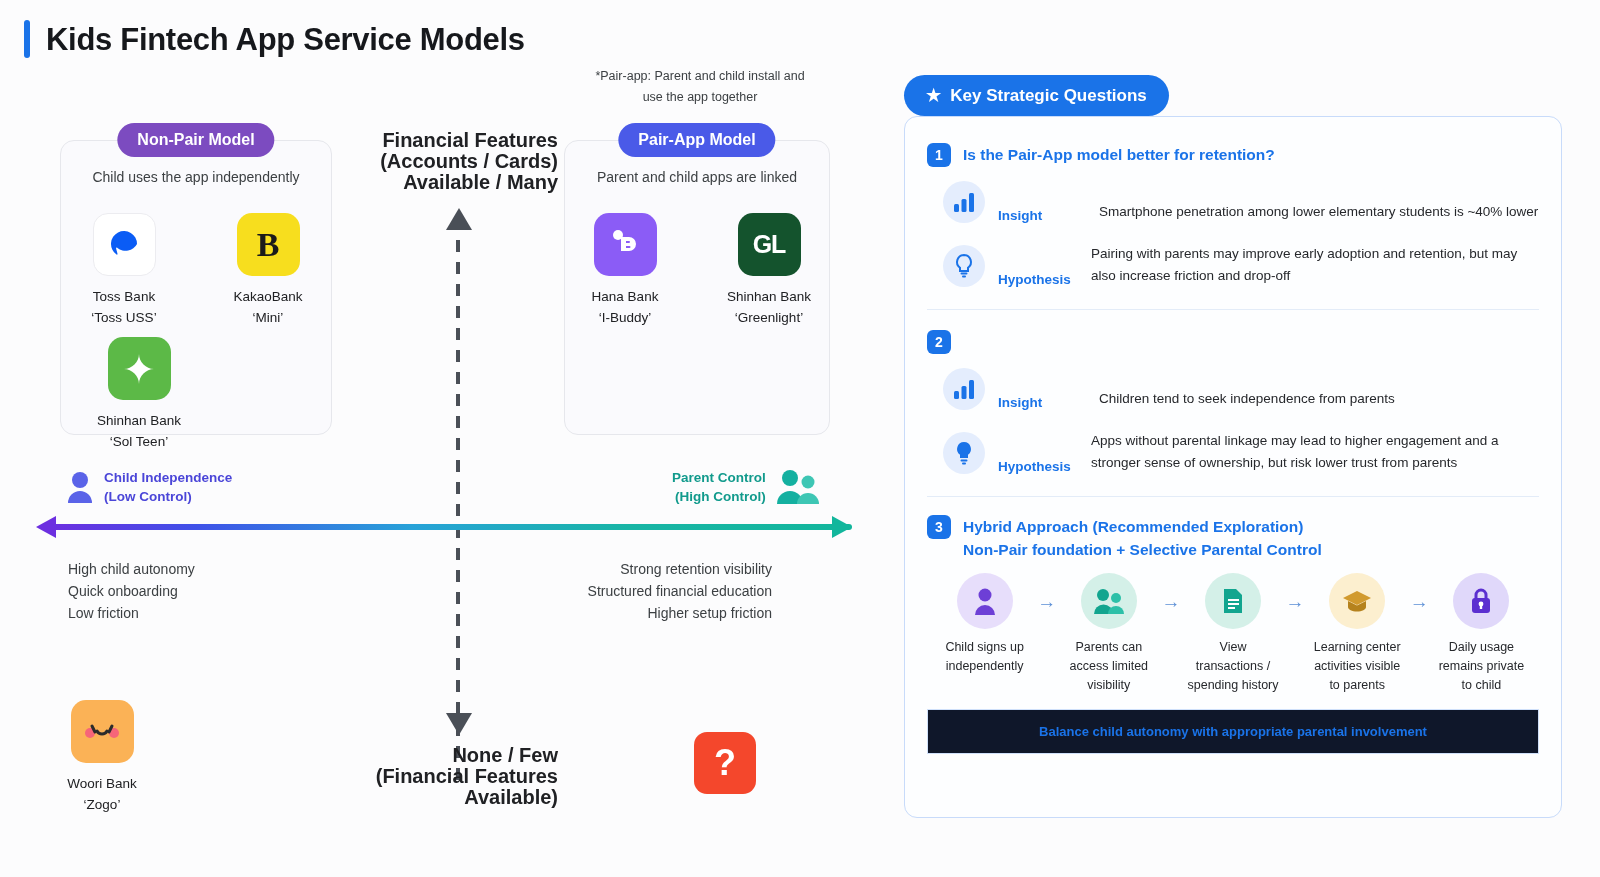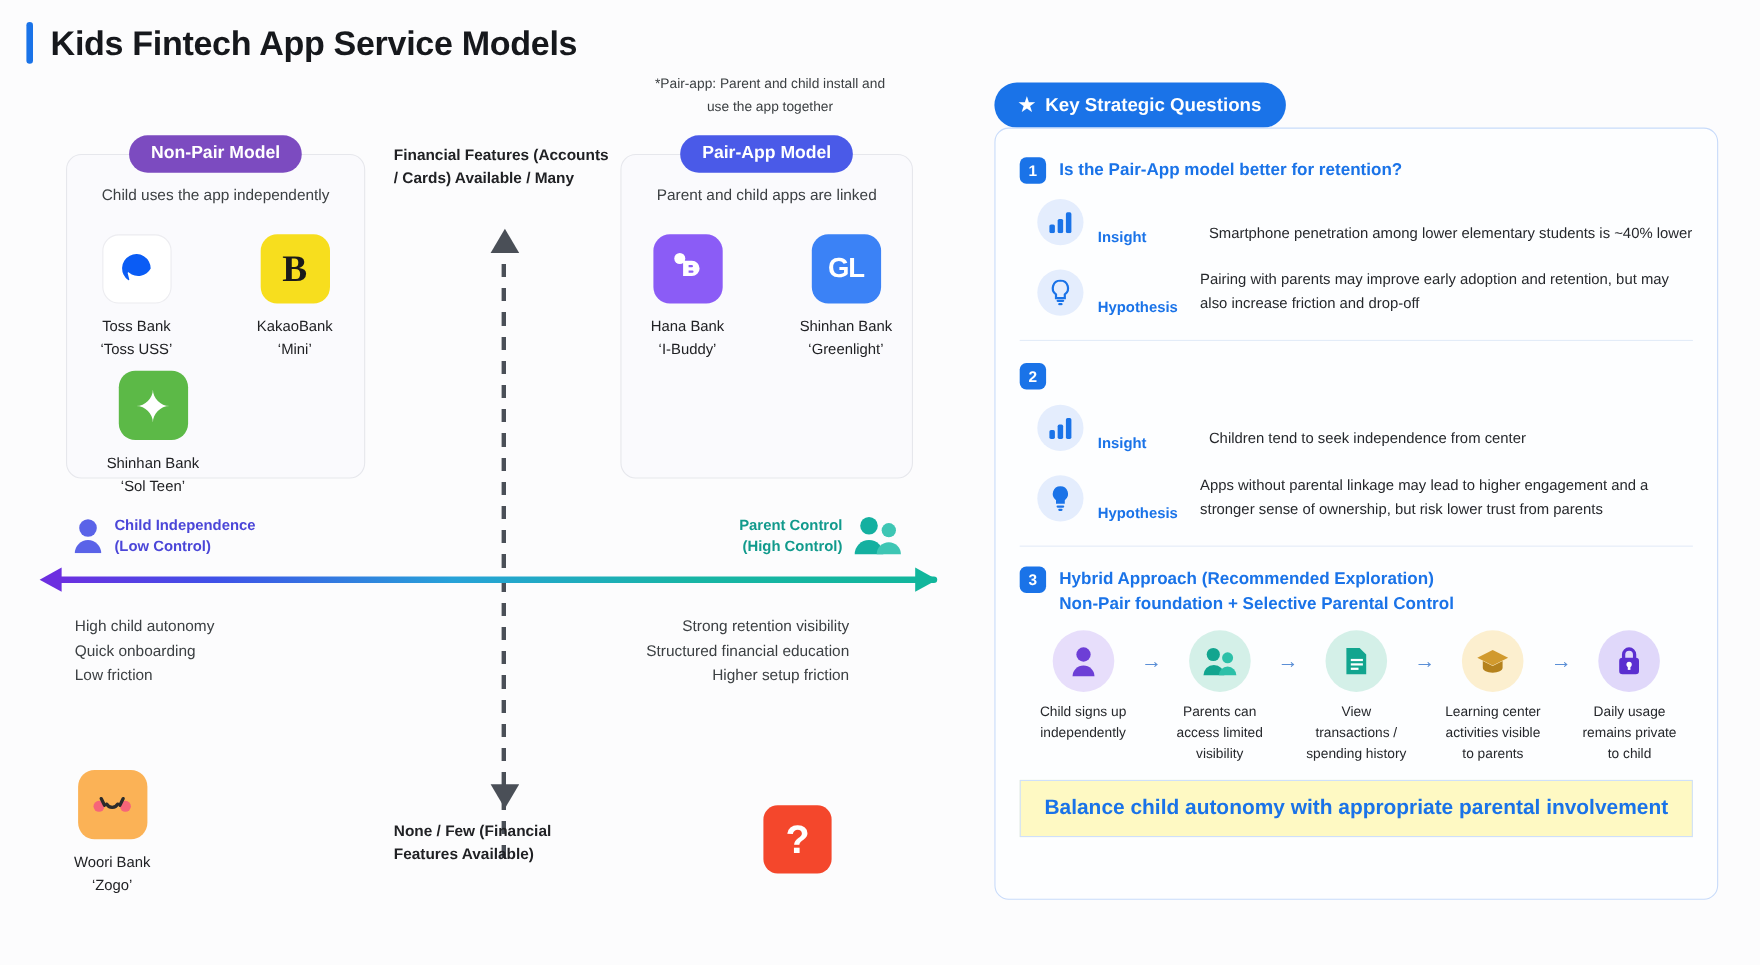--- a/index.html
+++ b/index.html
@@ -26,21 +26,21 @@
             border-left: 13px solid transparent; border-right: 13px solid transparent; border-bottom: 22px solid #4a4f57; }
   .v-arrow-down { position: absolute; left: 446px; top: 653px; width: 0; height: 0;
             border-left: 13px solid transparent; border-right: 13px solid transparent; border-top: 22px solid #4a4f57; }
   .h-axis { position: absolute; left: 52px; top: 464px; width: 800px; height: 6px;
             background: linear-gradient(to right, #6c2fe0 0%, #3f51e8 18%, #27a2d8 45%, #18b5a5 72%, #12b69c 100%); border-radius: 3px; }
   .h-arrow-left { position: absolute; left: 36px; top: 456px; width: 0; height: 0;
             border-top: 11px solid transparent; border-bottom: 11px solid transparent; border-right: 20px solid #6c2fe0; }
   .h-arrow-right { position: absolute; left: 832px; top: 456px; width: 0; height: 0;
             border-top: 11px solid transparent; border-bottom: 11px solid transparent; border-left: 20px solid #12b69c; }
 
-  .axis-label { position: absolute; text-align: left; font-size: 14px; font-weight: 700; color: #202124; line-height: 21px; }
+  .axis-label { position: absolute; text-align: right; font-size: 20px; font-weight: 700; color: #202124; line-height: 21px; }
   .axis-top { left: 358px; top: 70px; width: 200px; }
   .axis-bottom { left: 358px; top: 685px; width: 200px; }
 
   
   .model-card { position: absolute; border-radius: 14px; border: 1px solid #e6e7ec; background: #fafafd; }
   .card-nonpair { left: 36px; top: 80px; width: 272px; height: 295px; margin-left: 24px; }
   .card-pair { left: 564px; top: 80px; width: 266px; height: 295px; }
   .pill { position: absolute; top: -18px; border-radius: 20px; color: #fff; font-size: 16px;
           font-weight: 700; padding: 8px 20px; white-space: nowrap; }
   .pill-purple { background: #7c4bc0; left: 50%; transform: translateX(-50%); }
@@ -50,21 +50,21 @@
   .app-row { position: absolute; display: flex; justify-content: center; gap: 32px; width: 100%; }
   .app { width: 112px; text-align: center; }
   .app-ico { width: 63px; height: 63px; border-radius: 15px; margin: 0 auto 10px;
              display: flex; align-items: center; justify-content: center; font-weight: 800; }
   .app-name { font-size: 13.5px; color: #202124; line-height: 21px; }
 
   .ico-toss { background: #fff; border: 1px solid #ececf0; }
   .ico-kakao { background: #f7de1e; color: #1a1a1a; font-size: 34px; font-family: "Liberation Serif", serif; }
   .ico-shinhan { background: #5cb947; }
   .ico-hana { background: #8b5cf6; color: #fff; font-size: 30px; }
-  .ico-gl { background: #3b82f6; color: #fff; font-size: 25px; letter-spacing: -1px; }
+  .ico-gl { background: #14532d; color: #fff; font-size: 25px; letter-spacing: -1px; }
   .ico-woori { background: #fbb256; }
 
   .note { position: absolute; left: 590px; top: 6px; width: 220px; text-align: center;
           font-size: 12.5px; color: #3c4043; line-height: 21px; }
 
   
   .pole { position: absolute; display: flex; align-items: center; gap: 10px; }
   .pole-left { left: 66px; top: 408px; }
   .pole-right { left: 672px; top: 408px; }
   .pole-text { font-size: 13.5px; font-weight: 700; line-height: 19px; }
@@ -104,22 +104,22 @@
 
   .divider { height: 1px; background: #e3ecf8; margin: 0 22px; }
 
   .flow { display: flex; align-items: flex-start; justify-content: center; gap: 0; padding: 12px 10px 0; }
   .flow-step { width: 112px; text-align: center; }
   .flow-ico { width: 56px; height: 56px; border-radius: 50%; margin: 0 auto 9px;
               display: flex; align-items: center; justify-content: center; }
   .flow-txt { font-size: 12.5px; color: #26282c; line-height: 19px; }
   .flow-arr { color: #5b8fd6; font-size: 19px; padding-top: 18px; width: 34px; text-align: center; }
 
-  .banner { margin: 14px 22px 0; background: #fef9c3; border: 1px solid #cfe0fa; border-radius: 0;
-            padding: 14px; text-align: center; font-size: 19px; font-weight: 700; color: #1a73e8; }
+  .banner { margin: 14px 22px 0; background: #0f172a; border: 1px solid #cfe0fa; border-radius: 0;
+            padding: 14px; text-align: center; font-size: 13px; font-weight: 700; color: #1a73e8; }
 </style>
 </head>
 <body>
 
 <div class="page">
 
   <div class="title-wrap">
     <div class="title-bar"></div>
     <div class="title-text">Kids Fintech App Service Models</div>
   </div>
@@ -286,21 +286,21 @@
       </div>
       <div class="row" style="margin-top:14px;">
         <div class="circ circ-blue">
           <svg width="22" height="20" viewBox="0 0 22 20">
               <rect x="1" y="12" width="5" height="8" rx="1.5" fill="#1a73e8"></rect>
               <rect x="8.5" y="7" width="5" height="13" rx="1.5" fill="#1a73e8"></rect>
               <rect x="16" y="1" width="5" height="19" rx="1.5" fill="#1a73e8"></rect>
             </svg>
         </div>
         <div class="row-label" style="text-align:left;">Insight</div>
-        <div class="row-body">Children tend to seek independence from center</div>
+        <div class="row-body">Children tend to seek independence from parents</div>
       </div>
       <div class="row" style="margin-top:10px;">
         <div class="circ circ-blue">
           <svg width="20" height="24" viewBox="0 0 20 24">
               <path d="M10 1a7 7 0 0 0-4 12.7V17h8v-3.3A7 7 0 0 0 10 1z" fill="#1a73e8"></path>
               <rect x="6.5" y="18.5" width="7" height="2" rx="1" fill="#1a73e8"></rect>
               <rect x="8" y="21.5" width="4" height="2" rx="1" fill="#1a73e8"></rect>
             </svg>
         </div>
         <div class="row-label" style="text-align:left;width:80px;flex:0 0 80px;">Hypothesis</div>

